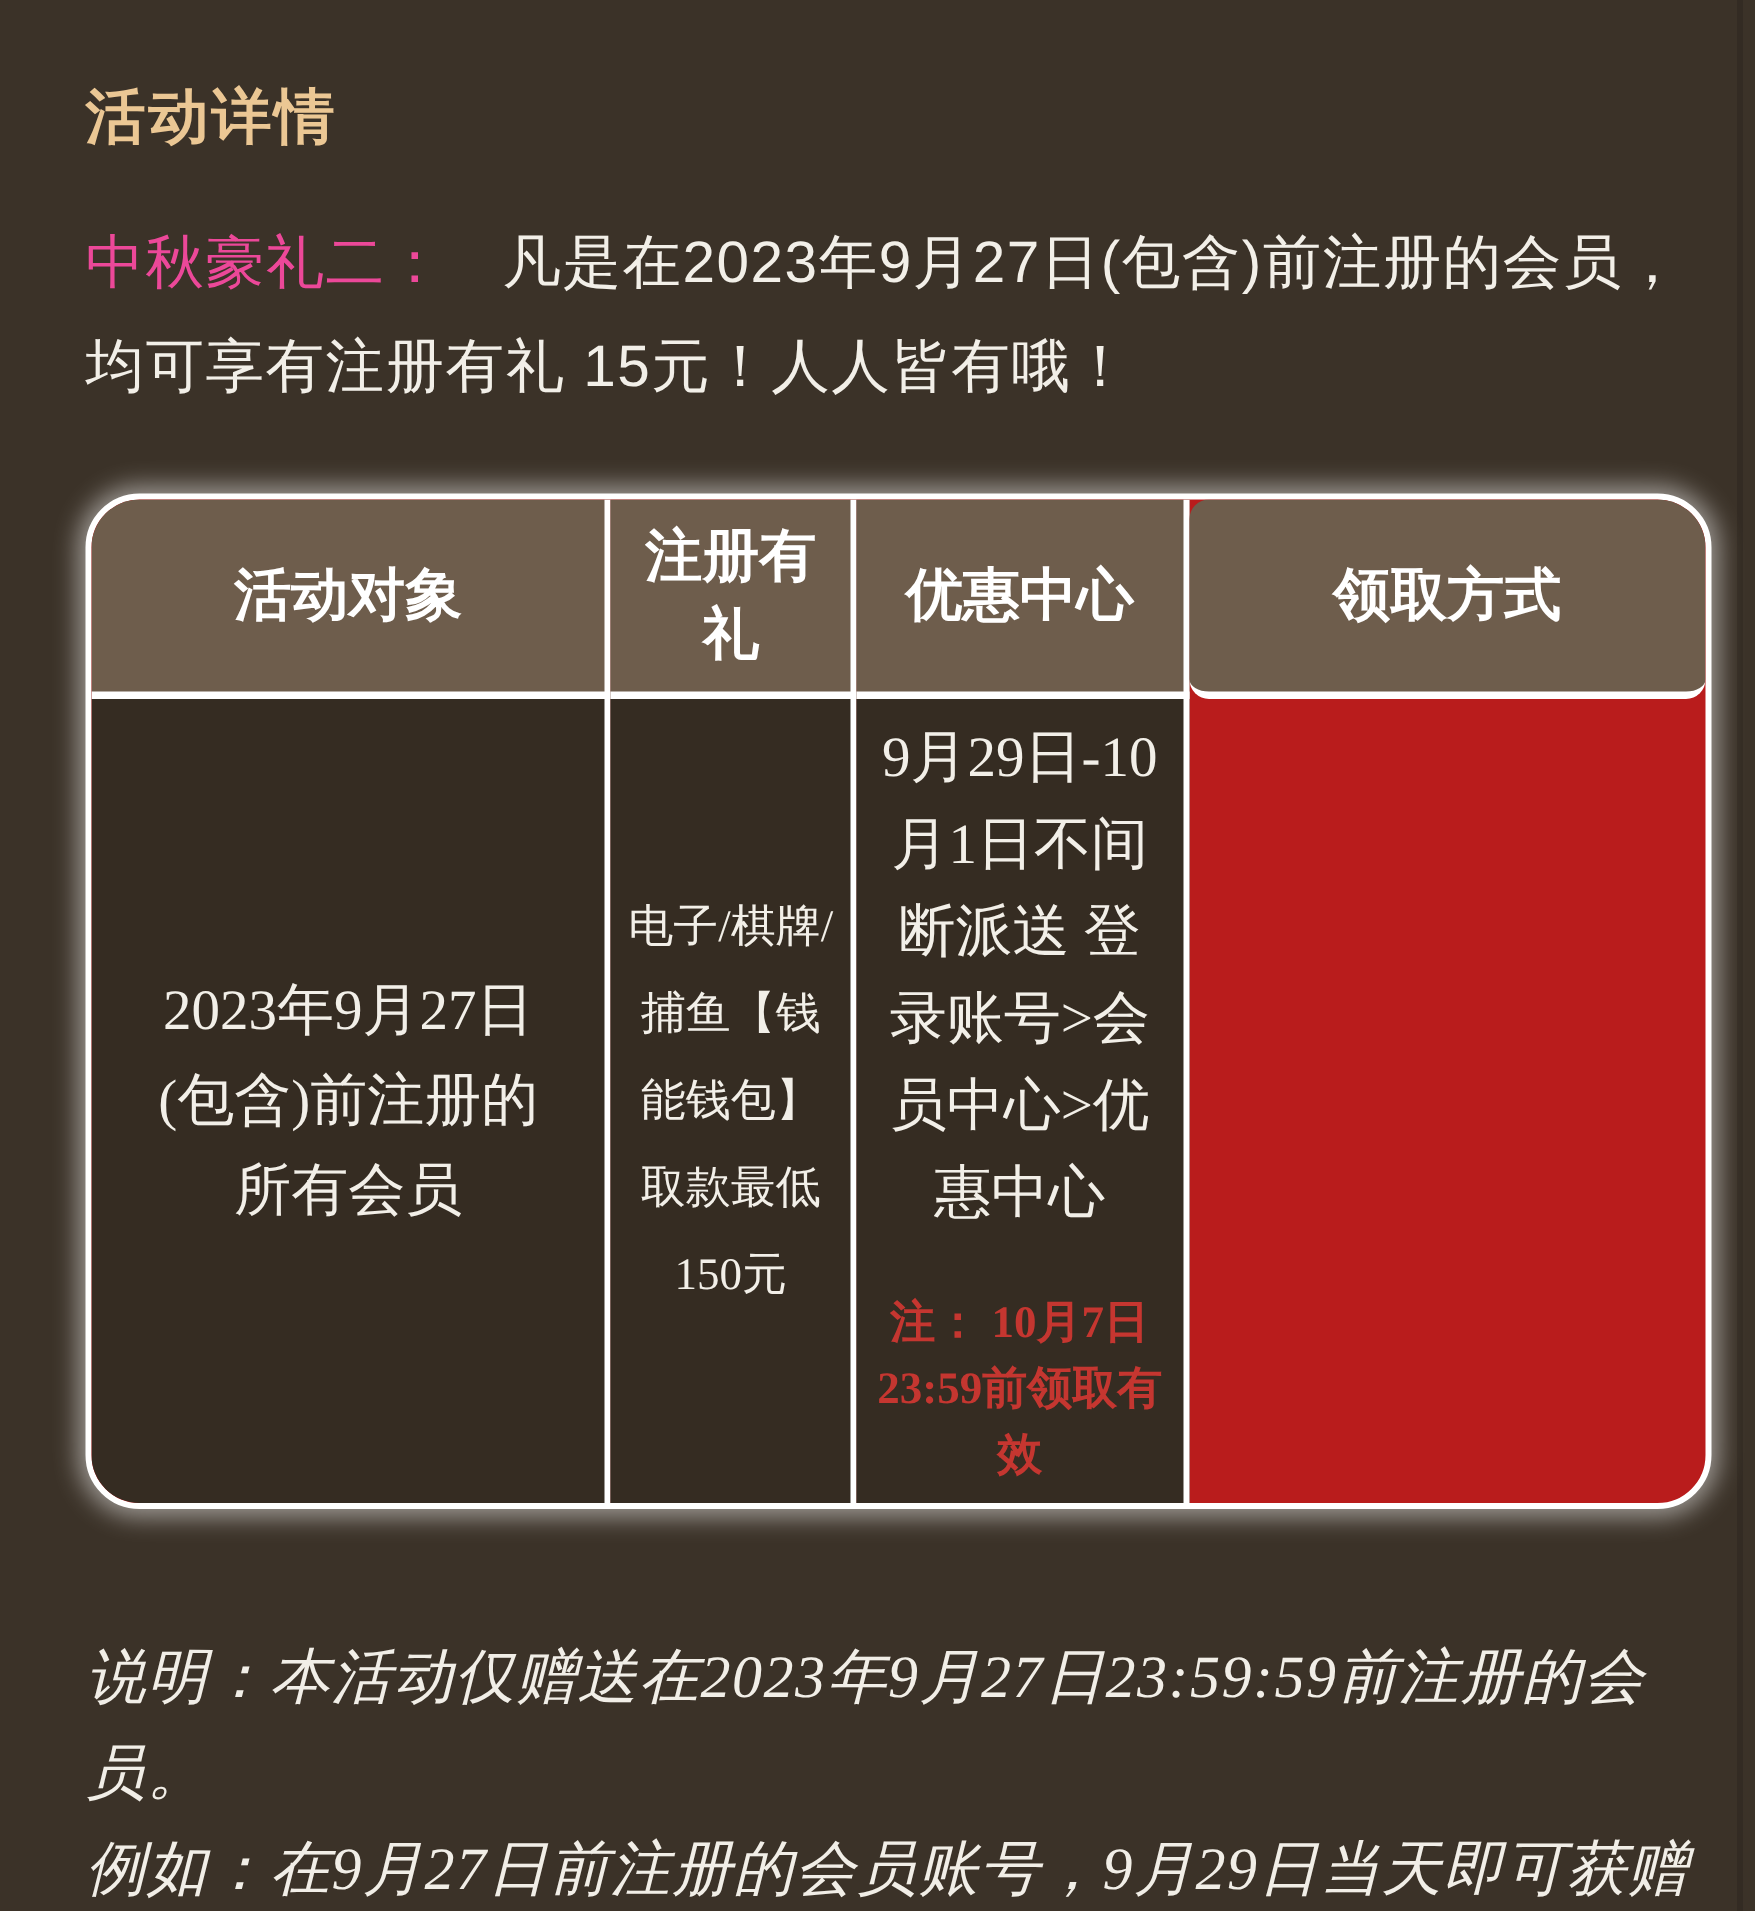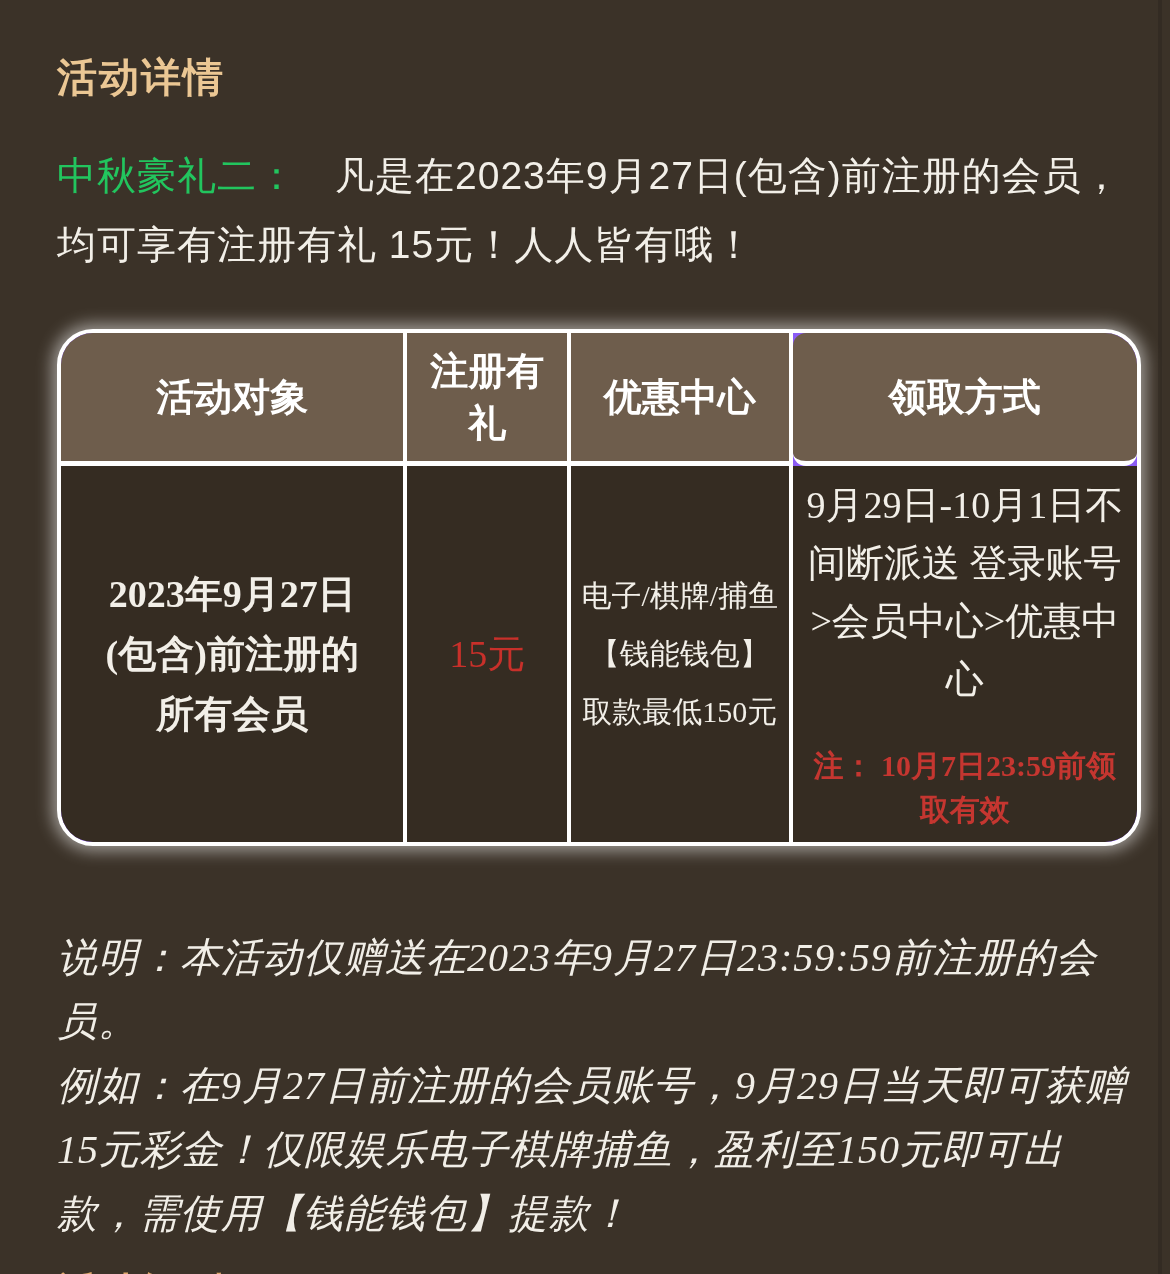--- a/index.html
+++ b/index.html
@@ -32,33 +32,33 @@
     color: #ebc794;
     letter-spacing: 2px;
   }
   .intro {
     margin-top: 36px;
     font-size: 39px;
     line-height: 69px;
     color: #f2efe8;
     letter-spacing: 1px;
   }
-  .intro-label { color: #22c55e; }
+  .intro-label { color: #ec4899; }
   .intro-text  { margin-left: 38px; }
 
   .promo-table {
     margin-top: 50px;
     width: 1076px;
     display: grid;
     grid-template-columns: 32.2% 15.2% 20.6% 32%;
     border: 4px solid #ffffff;
     border-radius: 36px;
     overflow: hidden;
     box-shadow: 0 0 16px 5px rgba(255,255,255,0.5);
-    background: #8b5cf6;
+    background: #b91c1c;
   }
   .th {
     background: #6e5d4c;
     height: 133px;
     box-sizing: border-box;
     display: flex;
     align-items: center;
     justify-content: center;
     text-align: center;
     color: #ffffff;
@@ -80,21 +80,21 @@
     justify-content: center;
     text-align: center;
     color: #f2efe8;
     font-family: "Liberation Serif", serif;
     font-size: 38px;
     line-height: 60px;
     padding: 14px 10px;
     border-right: 4px solid #ffffff;
   }
   .td:nth-child(8) { border-right: none; }
-  .td-audience { padding: 14px 26px; font-weight: bold; }
+  .td-audience { padding: 14px 26px; }
   .td-gift     { color: #c8302a; }
   .td-withdraw { font-size: 30px; line-height: 58px; padding: 14px 6px; }
   .td-claim    { padding: 10px 12px; line-height: 58px; gap: 32px; }
   .claim-note {
     margin-top: 4px;
     color: #c53630;
     font-size: 30px;
     line-height: 44px;
     font-weight: bold;
   }
@@ -128,21 +128,20 @@
     <span class="intro-label">中秋豪礼二：</span><span class="intro-text">凡是在2023年9月27日(包含)前注册的会员，均可享有注册有礼 15元！人人皆有哦！</span>
   </div>
 
   <div class="promo-table">
     <div class="th">活动对象</div>
     <div class="th">注册有礼</div>
     <div class="th">优惠中心</div>
     <div class="th">领取方式</div>
 
     <div class="td td-audience">2023年9月27日(包含)前注册的所有会员</div>
-    <div class="td td-gift">15元</div>
     <div class="td td-withdraw">电子/棋牌/捕鱼【钱能钱包】取款最低150元</div>
     <div class="td td-claim">
       <div>9月29日-10月1日不间断派送 登录账号&gt;会员中心&gt;优惠中心</div>
       <div class="claim-note">注： 10月7日23:59前领取有效</div>
     </div>
   </div>
 
   <div class="notes">
     <p>说明：本活动仅赠送在2023年9月27日23:59:59前注册的会员。</p>
     <p>例如：在9月27日前注册的会员账号，9月29日当天即可获赠15元彩金！仅限娱乐电子棋牌捕鱼，盈利至150元即可出款，需使用【钱能钱包】提款！</p>

